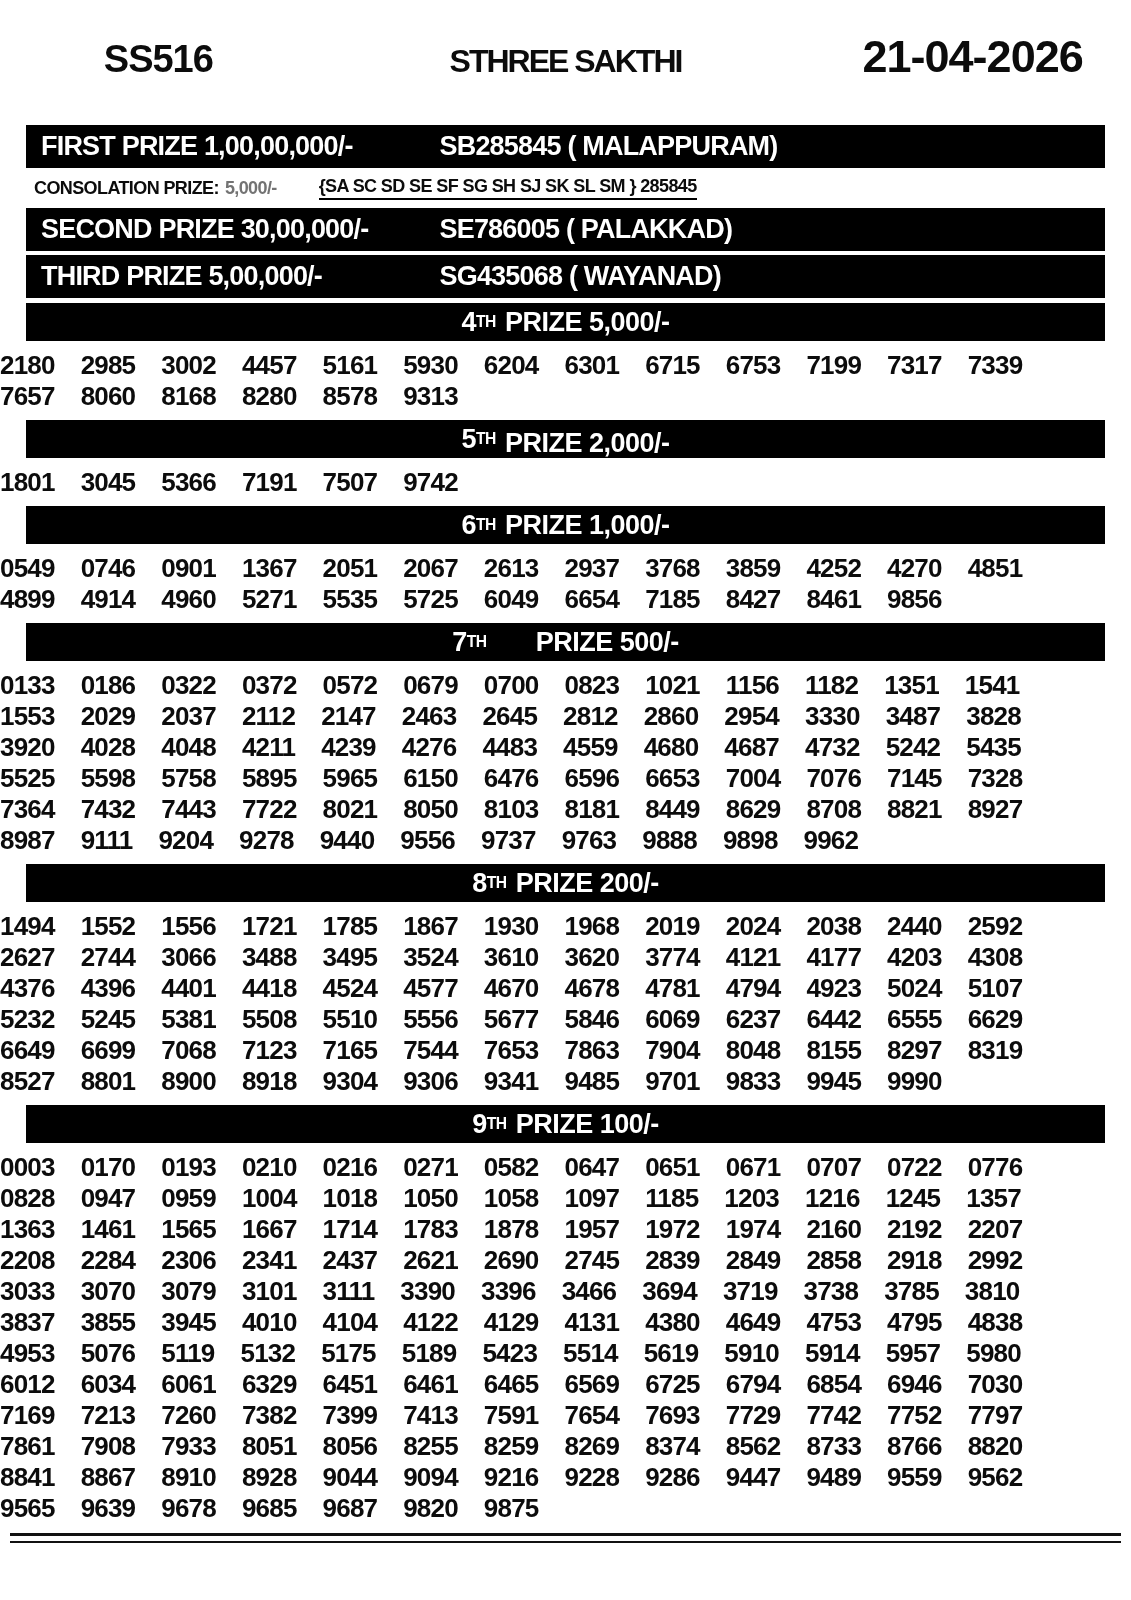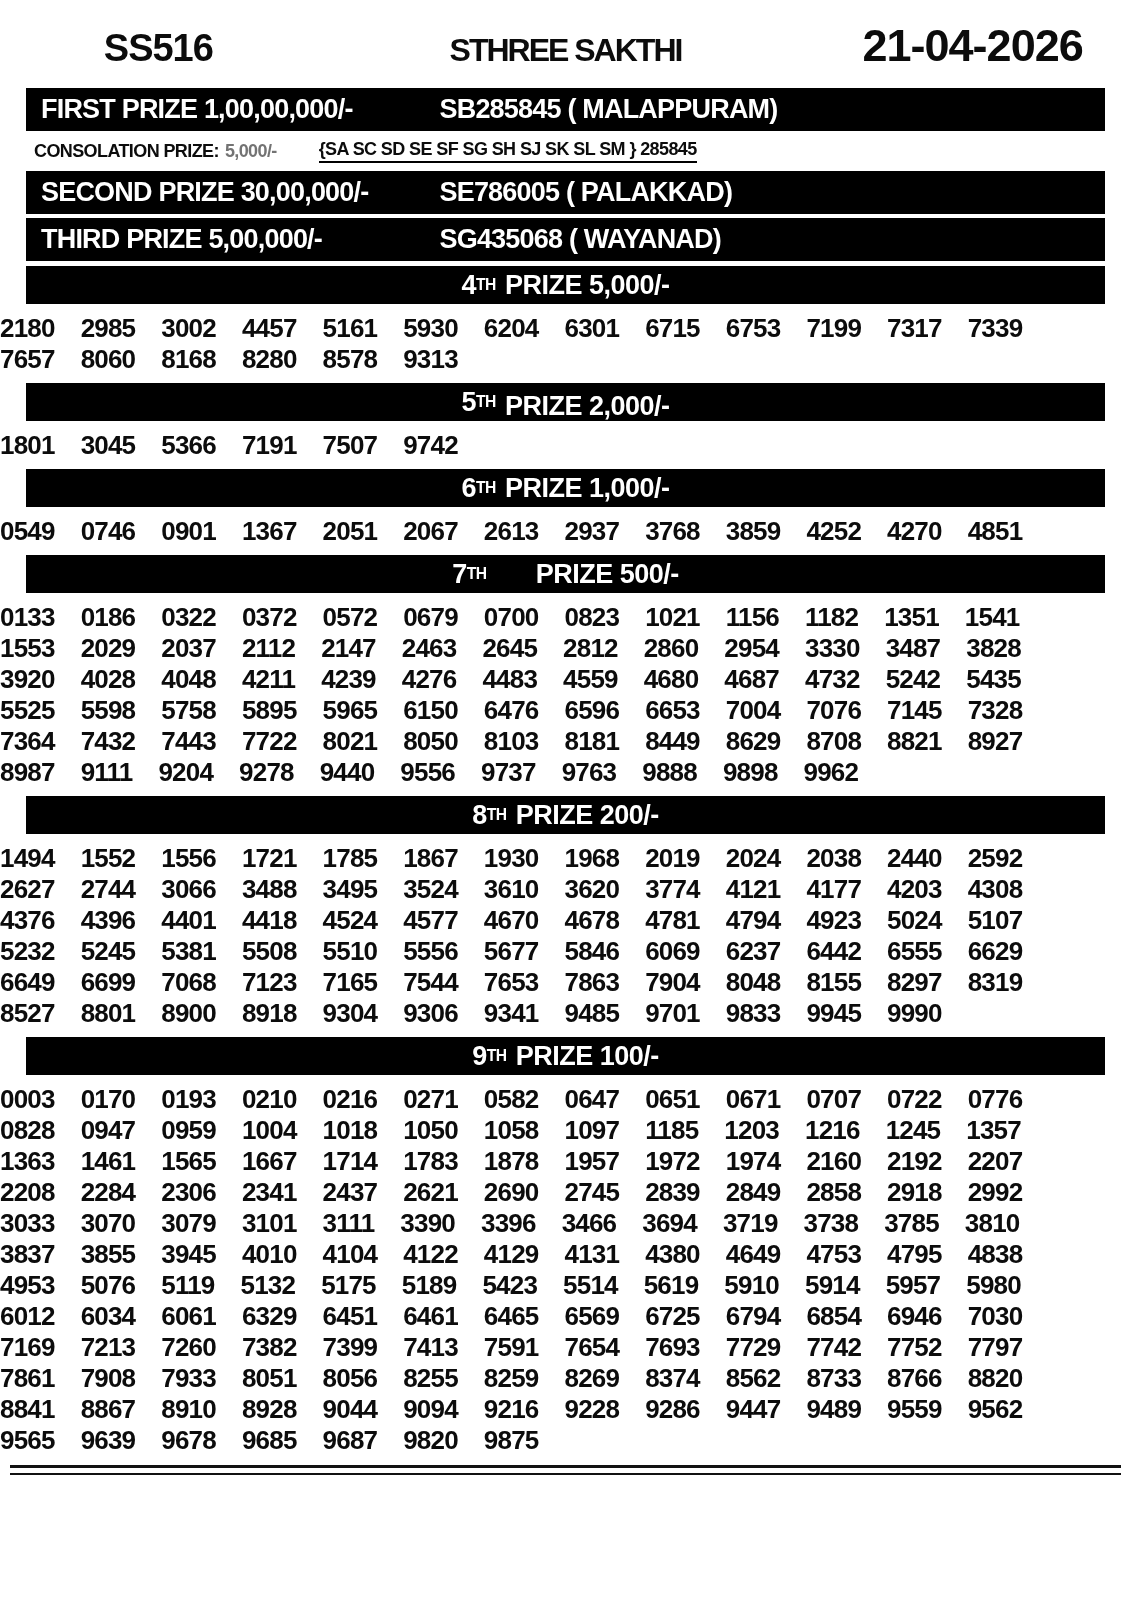--- a/index.html
+++ b/index.html
@@ -3,31 +3,31 @@
 <meta charset="utf-8">
 <style>
   html,body{margin:0;padding:0;}
   body{
     width:1131px;height:1600px;background:#ffffff;
     font-family:"Liberation Sans",sans-serif;font-weight:700;color:#0c0c0c;
     -webkit-font-smoothing:antialiased;
   }
   .page{padding-top:12px;}
   
-  .header{display:flex;align-items:baseline;margin-top:8px;}
+  .header{display:flex;align-items:baseline;margin-top:19px;}
   .header .code{width:28%;text-align:center;font-size:38px;letter-spacing:-1px;}
   .header .title{width:44%;text-align:center;font-size:32px;letter-spacing:-2px;}
   .header .date{width:28%;text-align:center;font-size:45px;letter-spacing:-1px;}
   
   .band{
     background:#000;color:#fff;margin:0 26px;height:41px;
     display:flex;align-items:center;font-size:27px;letter-spacing:-0.8px;
     border:1px solid #000;
   }
-  .band.first{margin-top:16px;}
+  .band.first{margin-top:42px;}
   .band .band-label{padding-left:14px;width:37%;}
   
   .consolation{
     margin:4px 26px;display:flex;align-items:center;height:32px;
     font-size:18px;letter-spacing:-0.6px;
   }
   .consolation .c-label{padding-left:8px;}
   .consolation .red{margin-left:6px;}
   .consolation .series{margin-left:42px;border-bottom:2px solid #000;padding-bottom:1px;}
   .gap4{height:4px;}
@@ -149,20 +149,34 @@
             <span class="num">2051</span>
             <span class="num">2067</span>
             <span class="num">2613</span>
             <span class="num">2937</span>
             <span class="num">3768</span>
             <span class="num">3859</span>
             <span class="num">4252</span>
             <span class="num">4270</span>
             <span class="num">4851</span>
           </div>
+          <div class="num-row">
+            <span class="num">4899</span>
+            <span class="num">4914</span>
+            <span class="num">4960</span>
+            <span class="num">5271</span>
+            <span class="num">5535</span>
+            <span class="num">5725</span>
+            <span class="num">6049</span>
+            <span class="num">6654</span>
+            <span class="num">7185</span>
+            <span class="num">8427</span>
+            <span class="num">8461</span>
+            <span class="num">9856</span>
+          </div>
         </div>
       </div>
       <div>
         <div class="section-band">
           <span>7</span>
           <sup>TH</sup>
           <span style="white-space: pre; margin-left: 40px;"> PRIZE 500/-</span>
         </div>
         <div class="rows">
           <div class="num-row">

